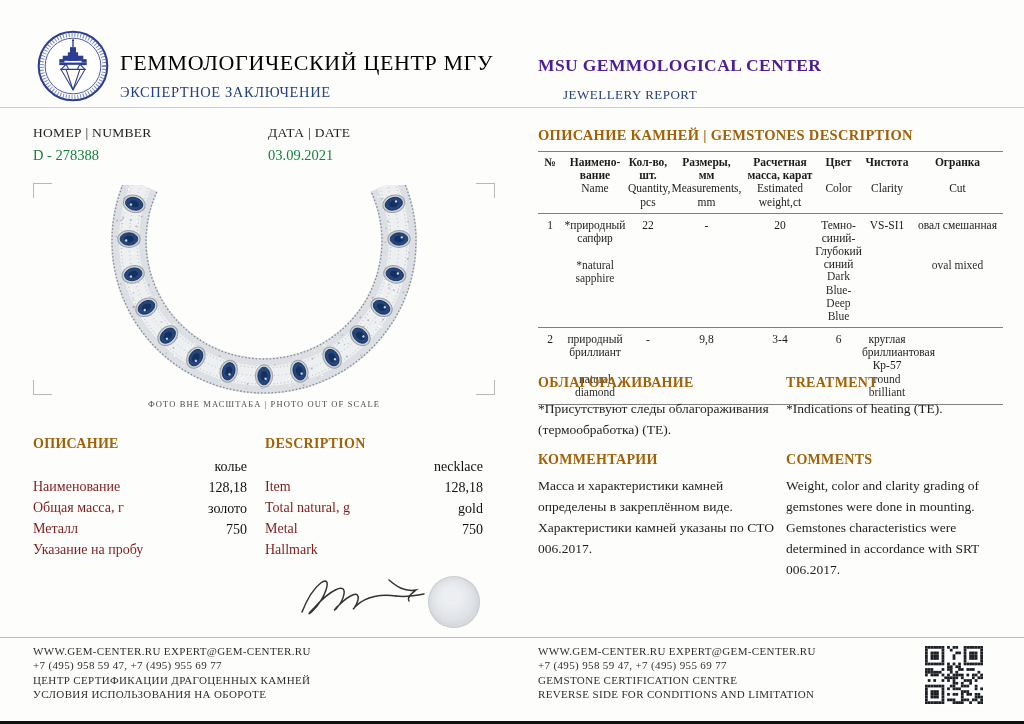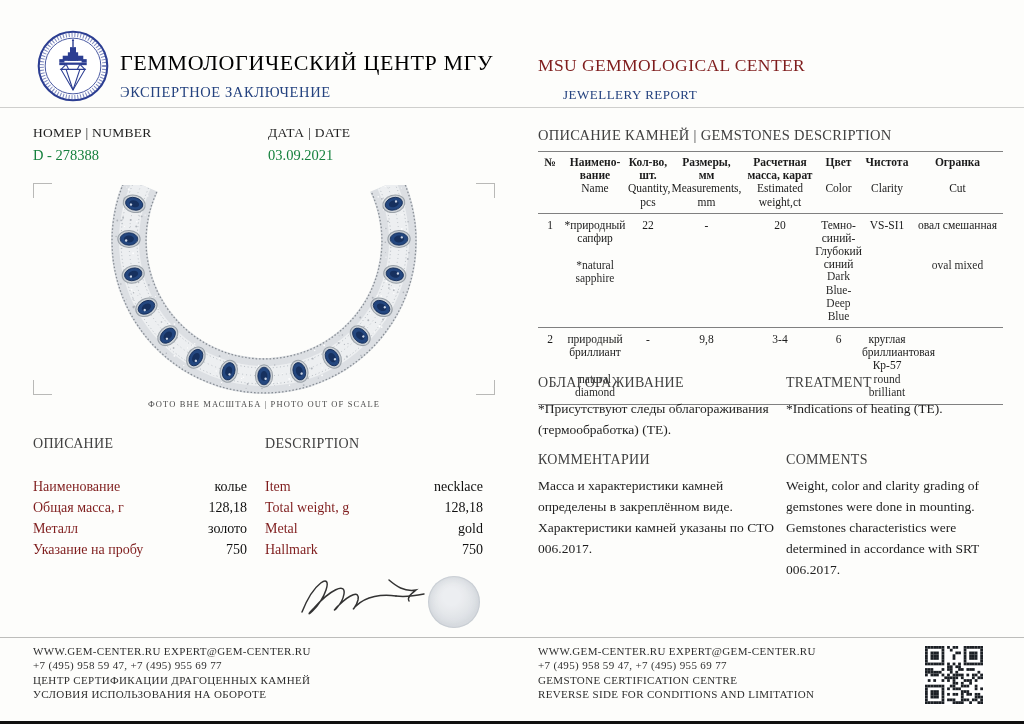--- a/index.html
+++ b/index.html
@@ -6,41 +6,41 @@
   #page{
     position:relative;width:1024px;height:724px;margin:0 auto;
     background:#fdfdfb;overflow:hidden;
     font-family:"Liberation Serif","DejaVu Serif",serif;color:#222;
   }
   .abs{position:absolute;}
 
   
   .org-title{font-size:22px;letter-spacing:.6px;color:#000000;}
   .doc-title{font-size:14.5px;letter-spacing:.6px;color:#24427f;}
-  .org-title-en{font-size:17.5px;letter-spacing:.4px;color:#7f1d1d;}
+  .org-title-en{font-size:17.5px;letter-spacing:.4px;color:#4c1d95;font-weight:bold;}
   .doc-title-en{font-size:13px;letter-spacing:.5px;color:#24427f;margin-left:25px;}
   .hr{position:absolute;left:0;width:1024px;height:1px;background:#cfcfcd;}
 
   .small-label{font-size:13.5px;letter-spacing:.3px;color:#1f1f1f;}
   .field-value{font-size:14.5px;color:#15803d;}
 
   
   .corner{position:absolute;width:18px;height:14px;border:0 solid #b9b9b7;}
   .corner.tl{border-left-width:1px;border-top-width:1px;}
   .corner.tr{border-right-width:1px;border-top-width:1px;}
   .corner.bl{border-left-width:1px;border-bottom-width:1px;}
   .corner.br{border-right-width:1px;border-bottom-width:1px;}
   .photo-caption{font-size:8.5px;letter-spacing:1.1px;color:#4c4c4c;text-align:center;}
 
   
-  .sec-head{font-size:14px;font-weight:normal;letter-spacing:.3px;color:#404040;}
+  .sec-head{font-size:14px;font-weight:bold;letter-spacing:.3px;color:#a16207;}
   .desc-row{display:flex;height:21px;font-size:14px;align-items:baseline;}
   .desc-pair{display:flex;}
   .desc-pair .lab{color:#7f1d1d;margin-top:20px;}
-  .desc-pair .val{text-align:right;color:#101010;margin-top:20px;}
+  .desc-pair .val{text-align:right;color:#101010;}
   .p1{width:214px;}
   .p2{width:218px;margin-left:18px;}
   .p1 .lab,.p2 .lab{flex:1;}
 
   
   .gem-table{position:absolute;left:538px;top:151px;width:465px;border-top:1px solid #808080;font-size:11.5px;color:#1b1b1b;}
   .trow{display:grid;grid-template-columns:24px 66px 40px 77px 70px 47px 50px 91px;border-bottom:1px solid #808080;}
   .cell{text-align:center;padding-top:4px;line-height:1.15;}
   .thead .ru{font-weight:bold;white-space:pre-line;min-height:26px;}
   .thead .en{font-weight:normal;white-space:pre-line;padding-bottom:4px;}
@@ -410,21 +410,21 @@
           <span class="lab">Item</span>
           <span class="val">necklace</span>
         </div>
     </div>
     <div class="desc-row">
       <div class="desc-pair p1">
           <span class="lab">Общая масса, г</span>
           <span class="val">128,18</span>
         </div>
       <div class="desc-pair p2">
-          <span class="lab">Total weight, g</span>
+          <span class="lab">Total natural, g</span>
           <span class="val">128,18</span>
         </div>
     </div>
     <div class="desc-row">
       <div class="desc-pair p1">
           <span class="lab">Металл</span>
           <span class="val">золото</span>
         </div>
       <div class="desc-pair p2">
           <span class="lab">Metal</span>

